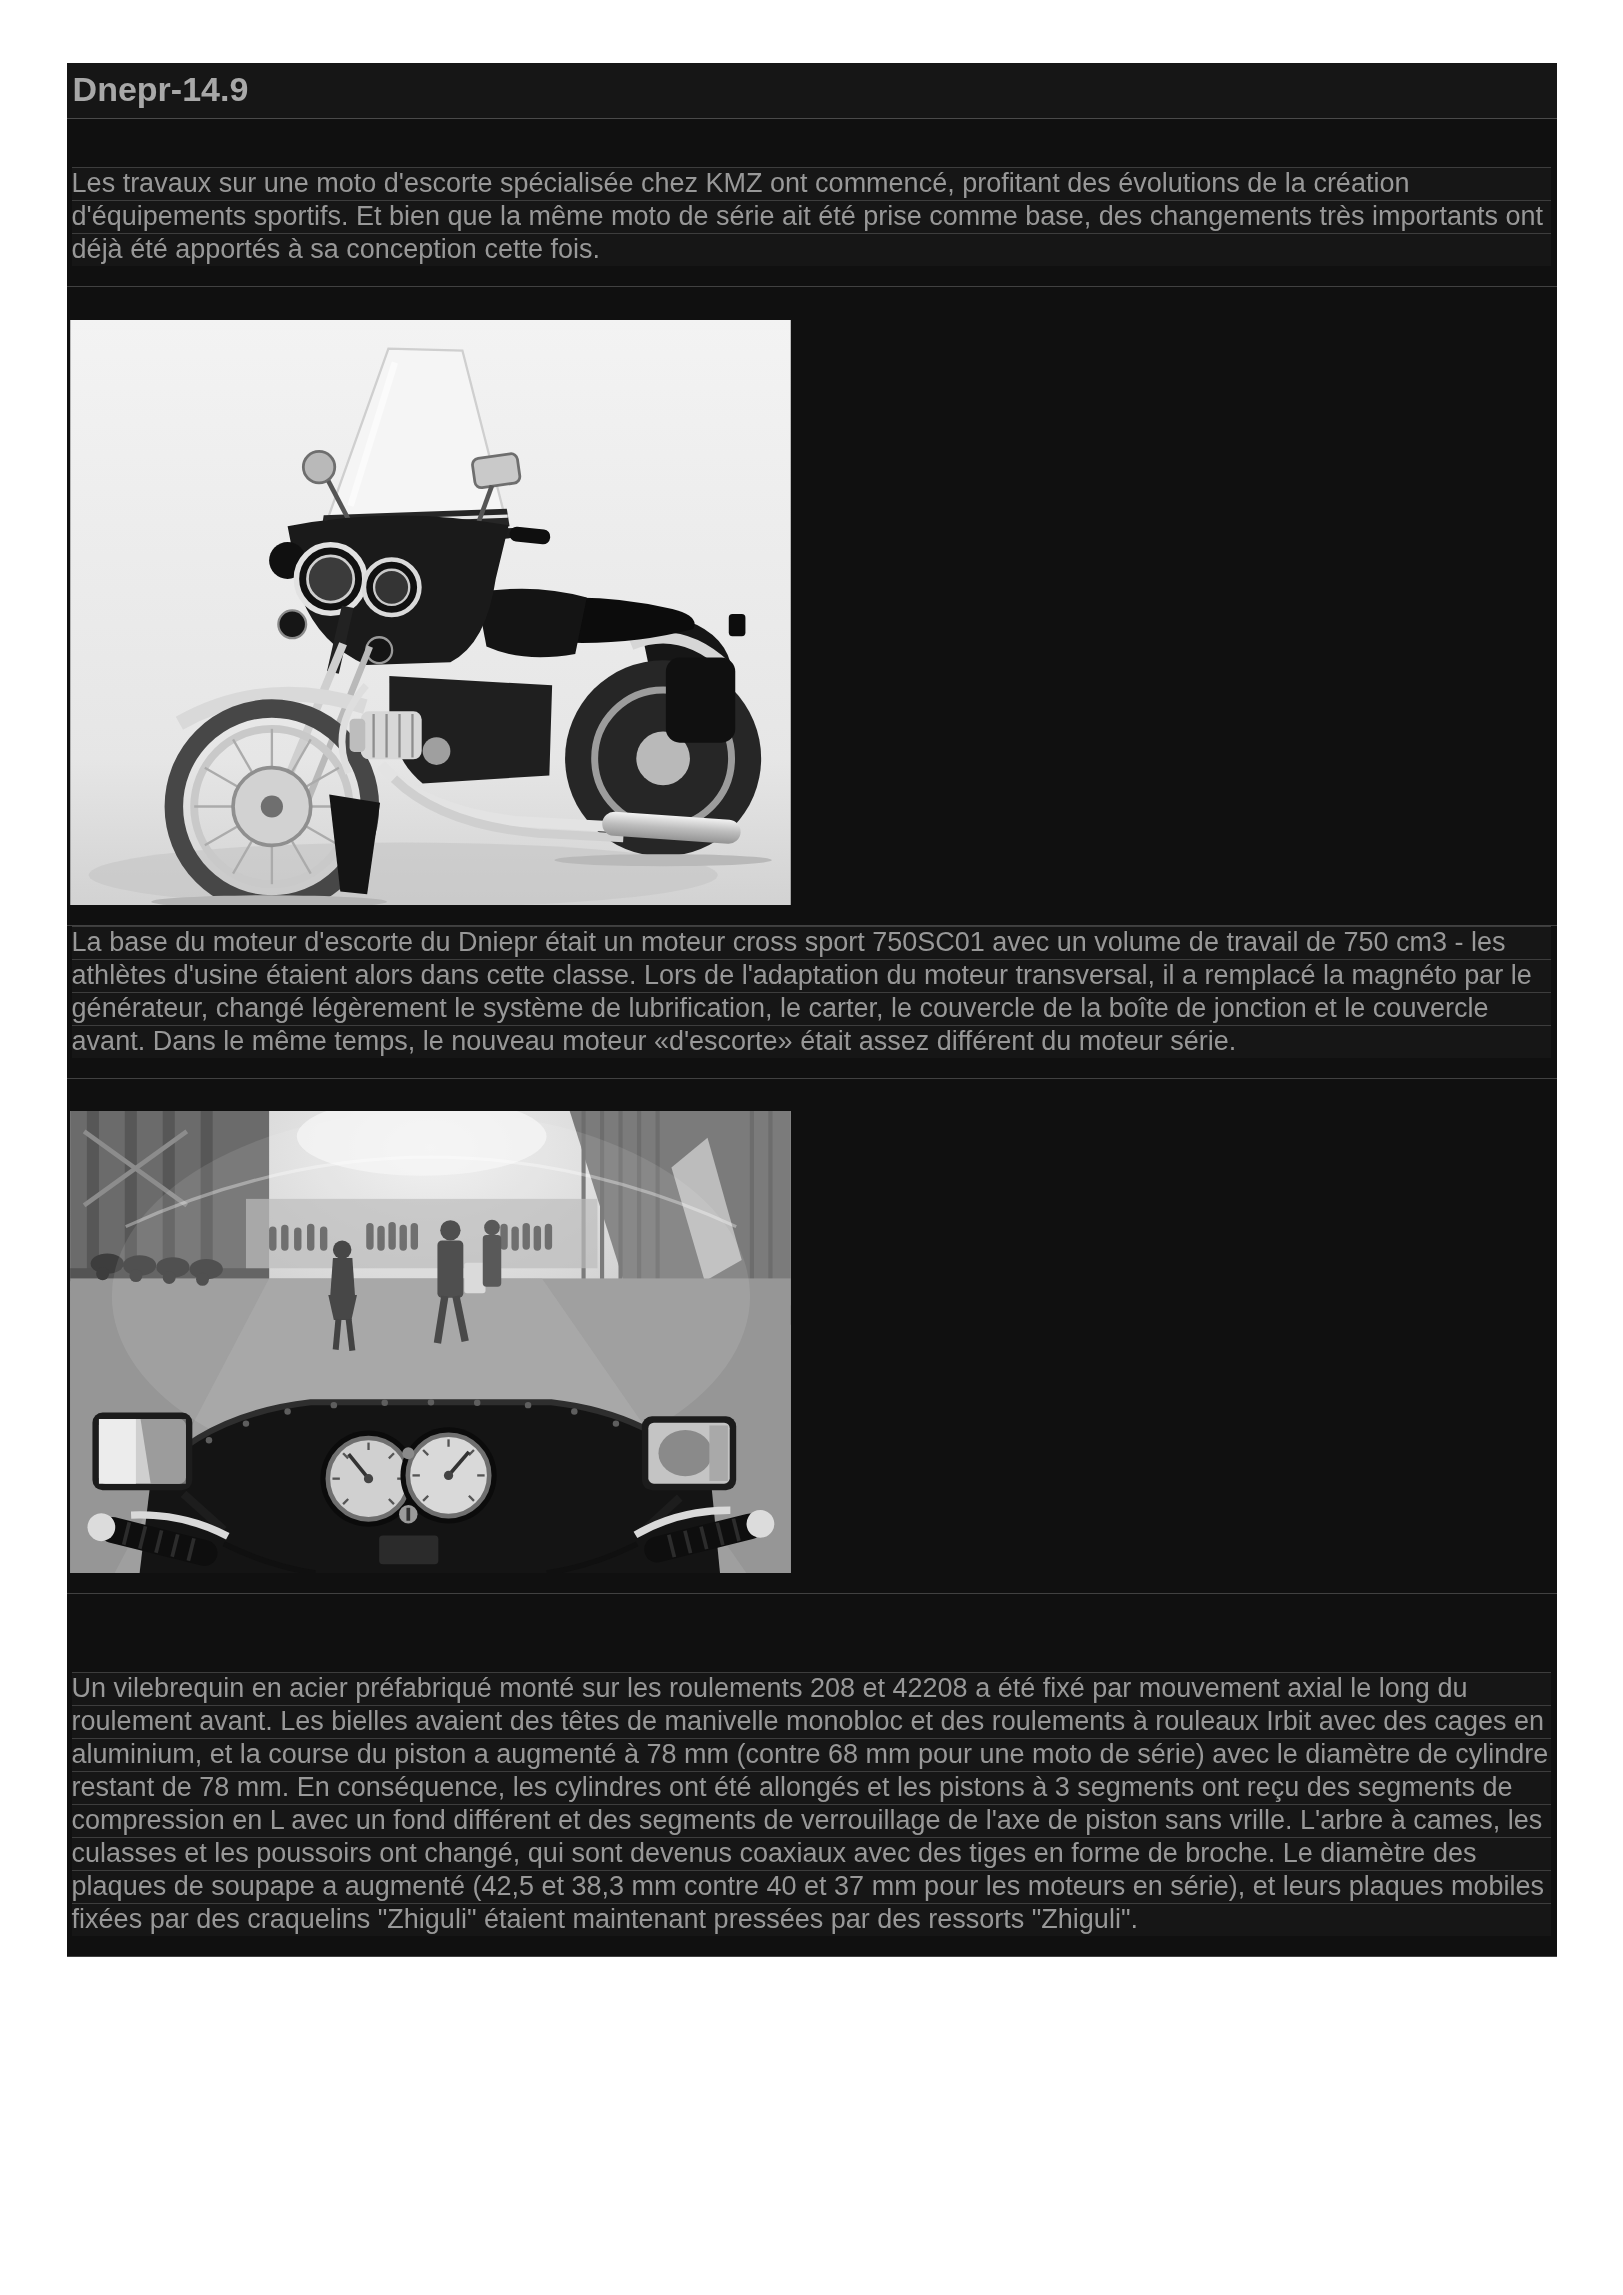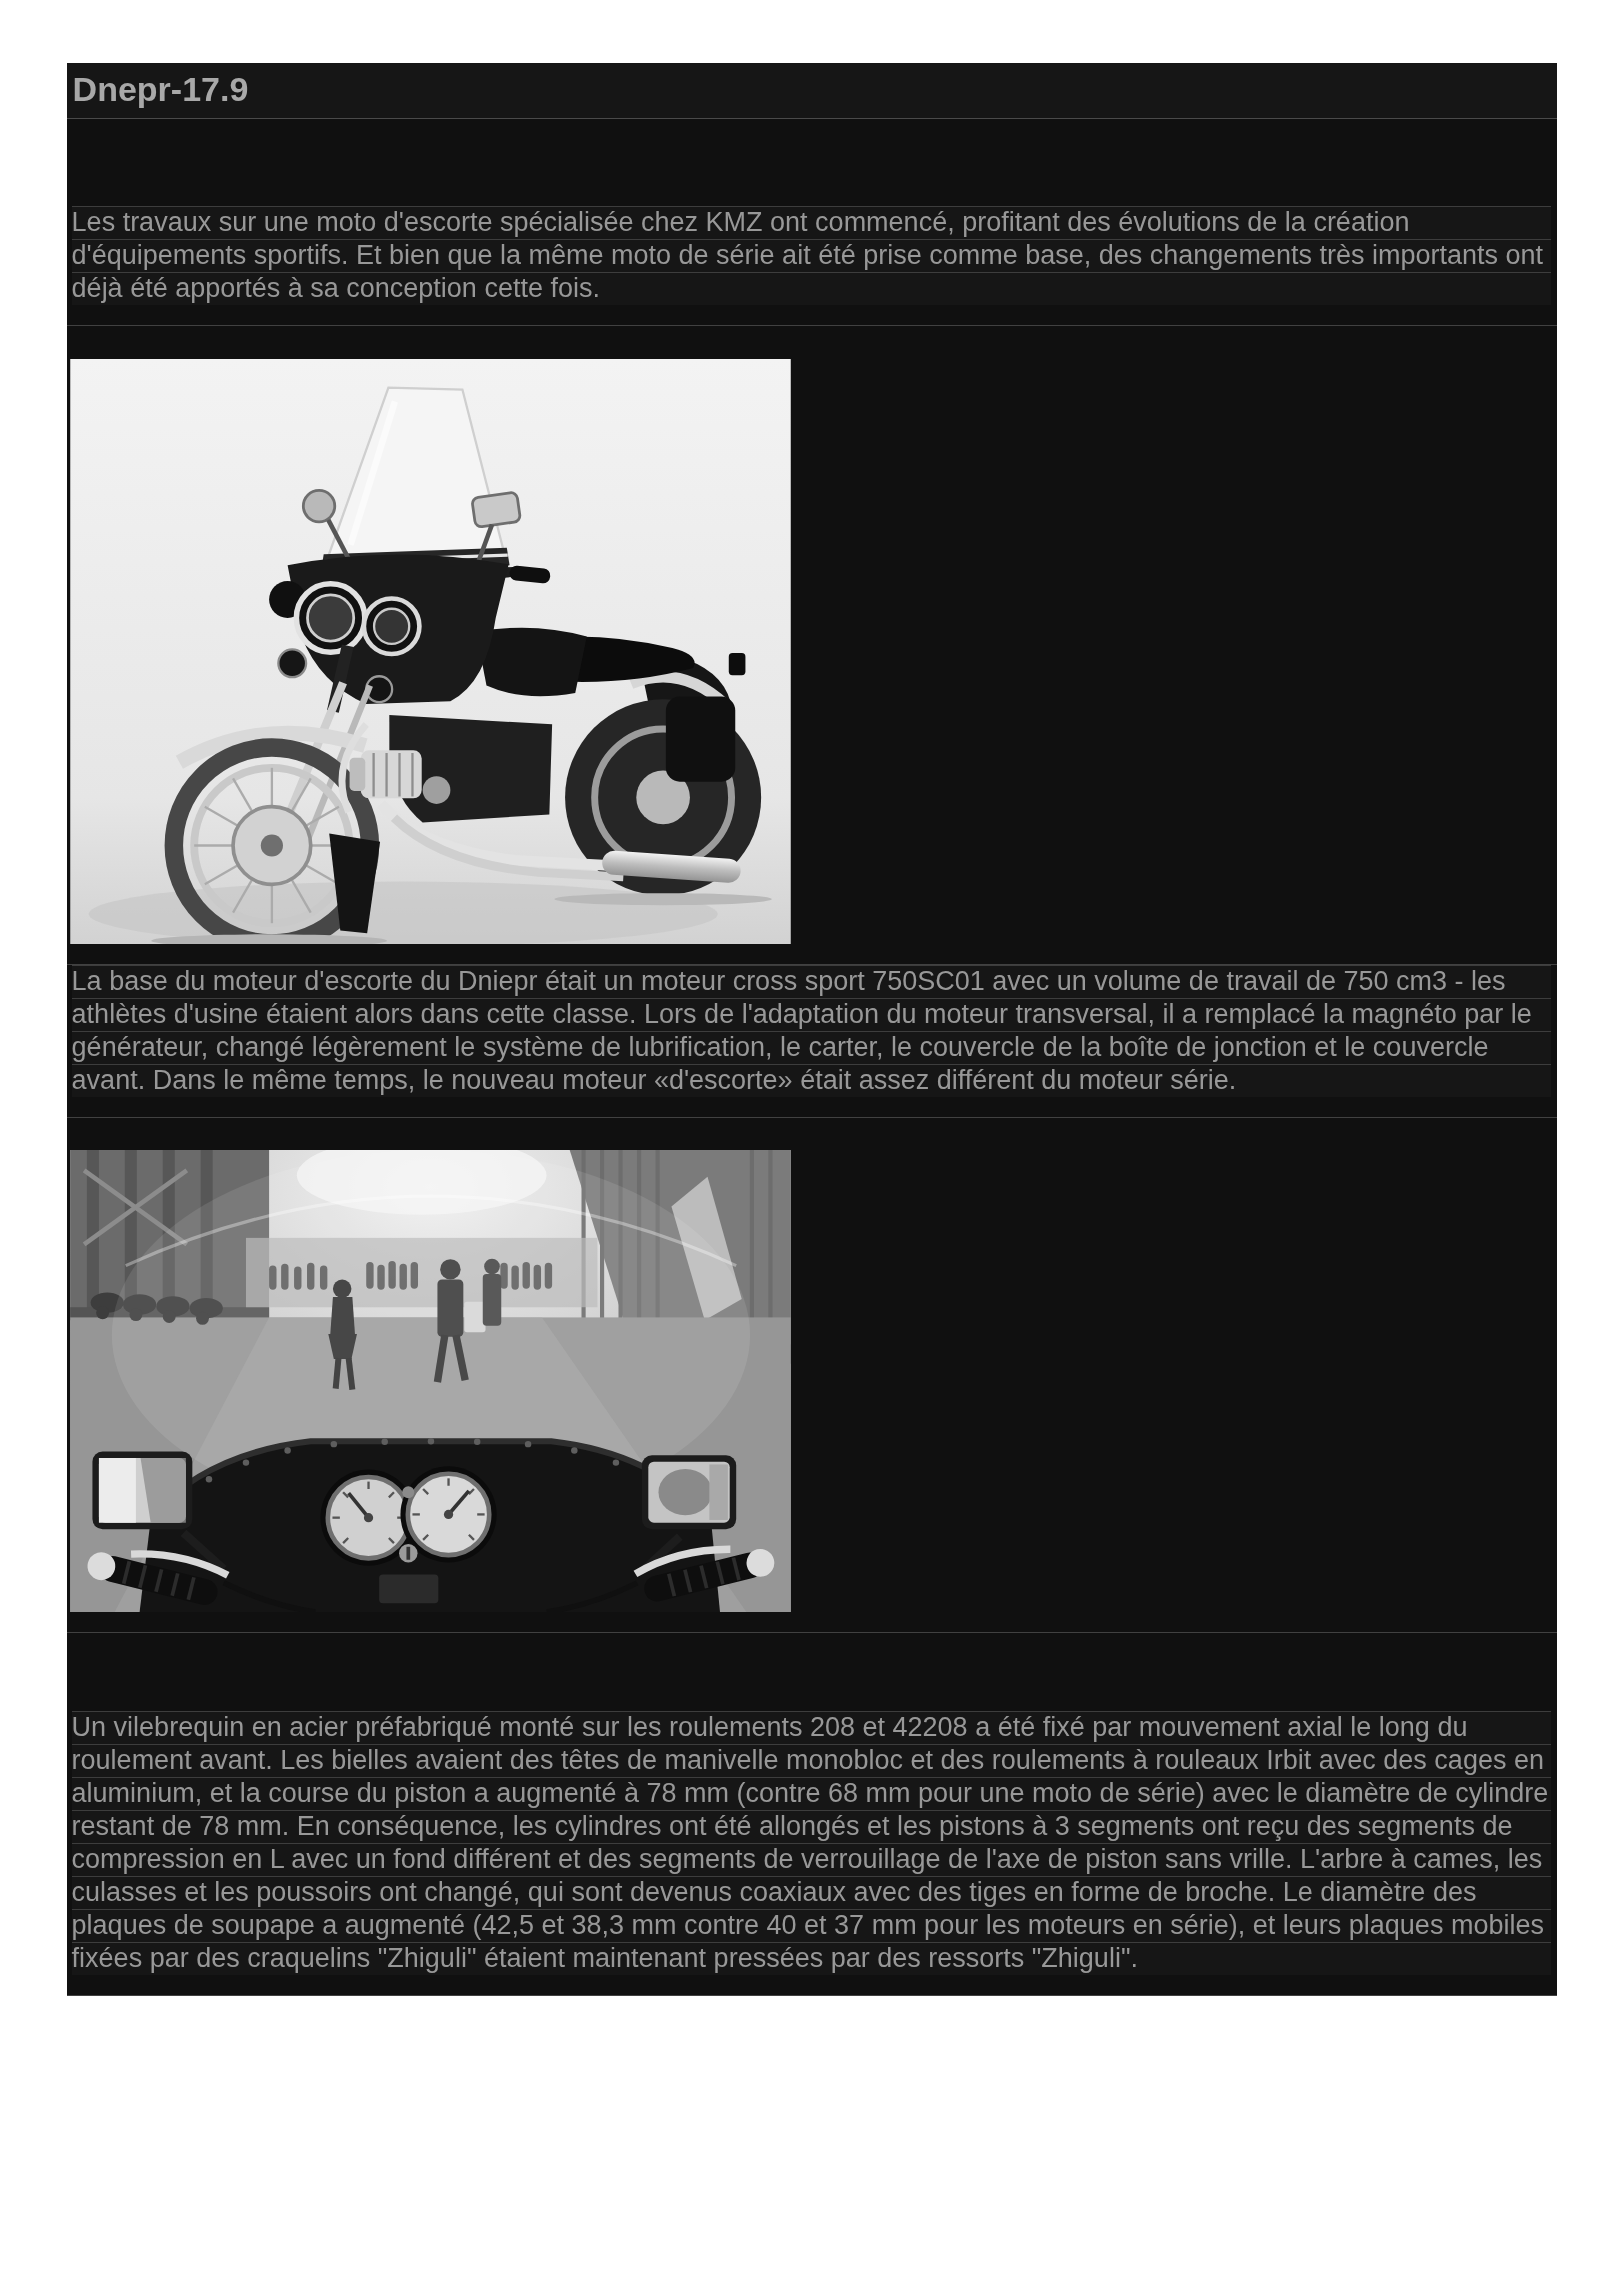--- a/index.html
+++ b/index.html
@@ -12,36 +12,36 @@
     background:#161616;border-bottom:1.4px solid #4a4a4a;
   }
   .para{
     margin:0;padding:0 6.5px 20px 4.6px;
     border-bottom:1.4px solid #414141;
     font-size:27px;line-height:33px;color:#989898;
     background:repeating-linear-gradient(to bottom,#3d3d3d 0 1.4px,#161616 1.4px 33px);
     background-clip:content-box;
     text-align:left;
   }
-  .m-para1{margin-top:87px;}
+  .m-para1{margin-top:48px;}
   .m-photo1{margin-top:33px;}
   .m-para2{}
   .m-photo2{margin-top:32px;}
   .m-para3{margin-top:78px;}
   figure{margin:0;}
   .photo-block{padding:0 0 20px 3.2px;border-bottom:1.4px solid #414141;}
   .photo-block svg{display:block;}
 </style>
 </head>
 <body>
 
 <div class="page">
   <div class="article">
 
-    <div class="title-row">Dnepr-17.9</div>
+    <div class="title-row">Dnepr-14.9</div>
 
     <p class="para m-para1">Les travaux sur une moto d'escorte spécialisée chez KMZ ont commencé, profitant des évolutions de la création d'équipements sportifs. Et bien que la même moto de série ait été prise comme base, des changements très importants ont déjà été apportés à sa conception cette fois.</p>
 
     <figure class="photo-block m-photo1">
       <svg width="721" height="585" viewBox="0 0 1558 1265" xmlns="http://www.w3.org/2000/svg">
         <defs>
           <linearGradient id="p1bg" x1="0" y1="0" x2="0" y2="1">
             <stop offset="0" stop-color="#f3f3f3"></stop>
               <stop offset="0.75" stop-color="#e6e6e6"></stop>
               <stop offset="1" stop-color="#d2d2d2"></stop>

